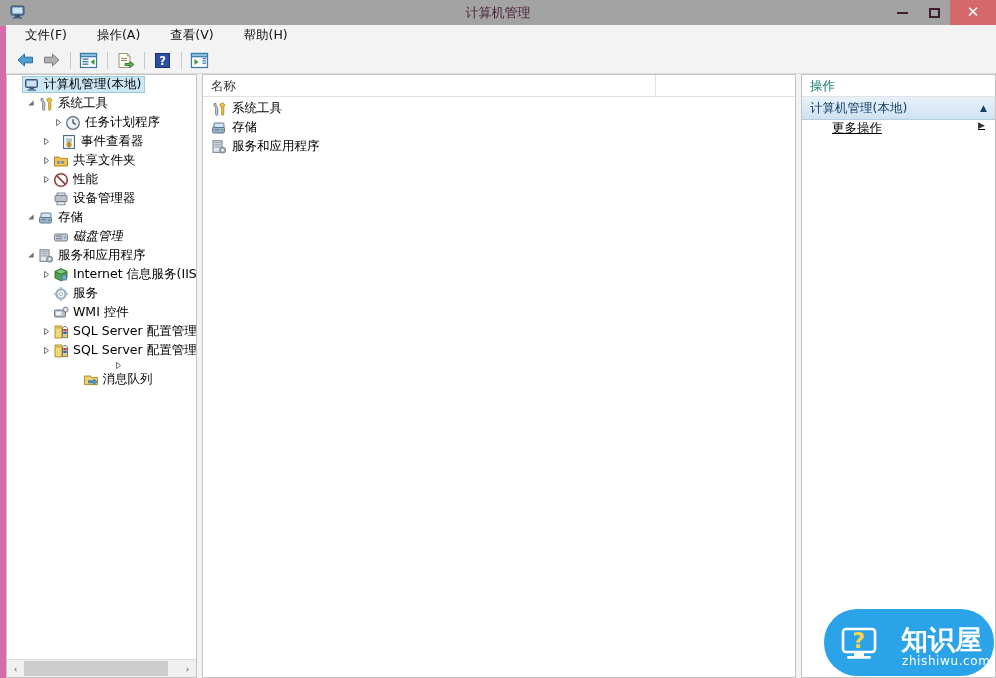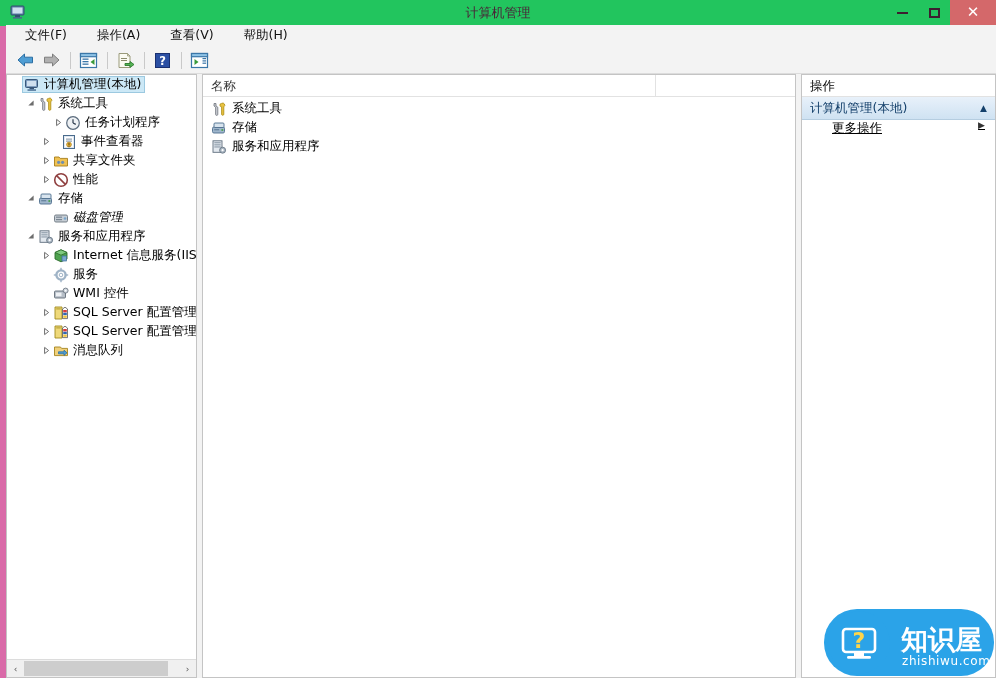--- a/index.html
+++ b/index.html
@@ -16,21 +16,21 @@
     width: 996px;
     height: 678px;
     background: #d96aa8;
   }
 
   
   .titlebar {
     position: absolute;
     left: 0; top: 0;
     width: 996px; height: 26px;
-    background: #22c55e;
+    background: #a3a3a3;
   }
   .titlebar-icon {
     position: absolute;
     left: 9px; top: 3px;
     width: 18px; height: 18px;
   }
   .titlebar-title {
     position: absolute;
     left: 0; top: 0;
     width: 996px; height: 25px;
@@ -279,21 +279,21 @@
     top: 0;
     background: #ffffff;
     border: 1px solid #c4c4c4;
     box-sizing: border-box;
     overflow: hidden;
   }
   .actions-title {
     height: 21px;
     line-height: 21px;
     font-size: 12.5px;
-    color: #000000;
+    color: #0f766e;
     padding-left: 8px;
     background: #ffffff;
     border-bottom: 1px solid #e2e2e2;
     font-weight: normal;
   }
   .actions-group-header {
     height: 22px;
     display: flex;
     align-items: center;
     justify-content: space-between;
@@ -515,20 +515,33 @@
             <span class="tsel">
               <span class="ticon">
                 <svg width="16" height="16" viewBox="0 0 16 16">
                   <circle cx="8" cy="8" r="6.3" fill="#ffffff" stroke="#8f3f3f" stroke-width="1.6"></circle>
                   <line x1="3.6" y1="3.6" x2="12.4" y2="12.4" stroke="#8f3f3f" stroke-width="1.6"></line>
                 </svg>
               </span>
               <span class="tlabel">性能</span>
             </span>
           </div>
+          <div class="tree-row" style="padding-left: 34px;">
+            <span class="twisty"></span>
+            <span class="tsel">
+              <span class="ticon">
+                <svg width="16" height="16" viewBox="0 0 16 16">
+                  <rect x="2" y="4.5" width="12" height="6" rx="1" fill="#b9c2cb" stroke="#6b747e" stroke-width="0.9"></rect>
+                  <rect x="4" y="2" width="8" height="2.6" fill="#dde3e9" stroke="#6b747e" stroke-width="0.8"></rect>
+                  <rect x="4" y="10.8" width="8" height="3" fill="#eef1f4" stroke="#6b747e" stroke-width="0.8"></rect>
+                </svg>
+              </span>
+              <span class="tlabel">设备管理器</span>
+            </span>
+          </div>
           <div class="tree-row" style="padding-left: 19px;">
             <span class="twisty">
               <svg width="9" height="9" viewBox="0 0 9 9">
                 <path d="M1.3 6.4 L6.6 6.4 L6.6 1.6 Z" fill="#6d6d6d"></path>
               </svg>
             </span>
             <span class="tsel">
               <span class="ticon">
                 <svg width="16" height="16" viewBox="0 0 16 16">
                   <rect x="1.5" y="7" width="12" height="6" rx="1.4" fill="#9fb6cc" stroke="#4d6d8c" stroke-width="0.9"></rect>
@@ -654,21 +667,21 @@
                   <rect x="3.2" y="3.4" width="4.6" height="1" fill="#b09a2e"></rect>
                   <path d="M9.5 4 L12 2.2 L14.5 4 L14.5 13.6 L9.5 13.6 Z" fill="#ffffff" stroke="#555" stroke-width="0.8"></path>
                   <rect x="10.2" y="5" width="3.6" height="2.4" fill="#d83a3a"></rect>
                   <rect x="10.2" y="7.8" width="3.6" height="2.4" fill="#2f67b5"></rect>
                   <rect x="10.2" y="10.6" width="3.6" height="2.2" fill="#f0c23a"></rect>
                 </svg>
               </span>
               <span class="tlabel">SQL Server 配置管理器</span>
             </span>
           </div>
-          <div class="tree-row" style="padding-left: 34px;">
+          <div class="tree-row" style="padding-left: 34px; flex-direction: column;">
             <span class="twisty">
               <svg width="9" height="9" viewBox="0 0 9 9">
                 <path d="M2.6 1.4 L6.6 4.5 L2.6 7.6 Z" fill="none" stroke="#6d6d6d" stroke-width="1"></path>
               </svg>
             </span>
             <span class="tsel">
               <span class="ticon">
                 <svg width="16" height="16" viewBox="0 0 16 16">
                   <path d="M1.5 4 L7.5 4 L8.6 5.4 L14.5 5.4 L14.5 12.6 L1.5 12.6 Z" fill="#f0d07a" stroke="#a5851e" stroke-width="0.9"></path>
                   <path d="M5.5 8.8 L11 8.8 L11 7.2 L14 9.8 L11 12.4 L11 10.8 L5.5 10.8 Z" fill="#4f9ed4" stroke="#2b6ea3" stroke-width="0.8" stroke-linejoin="round"></path>

